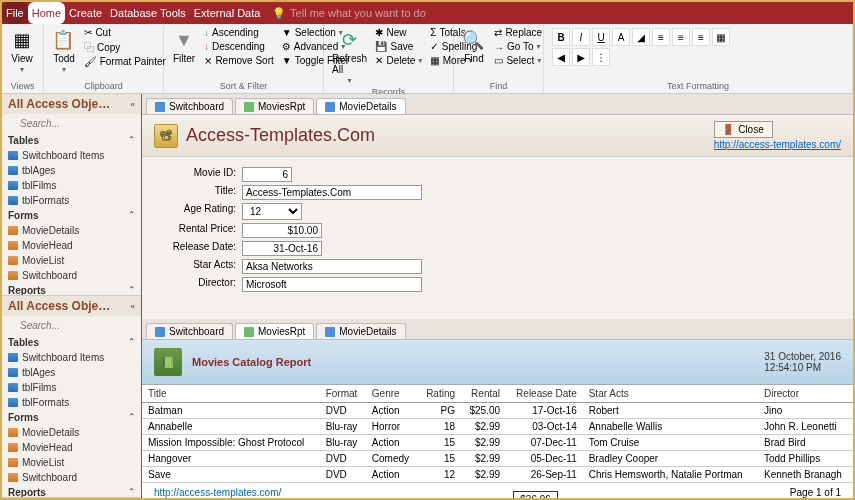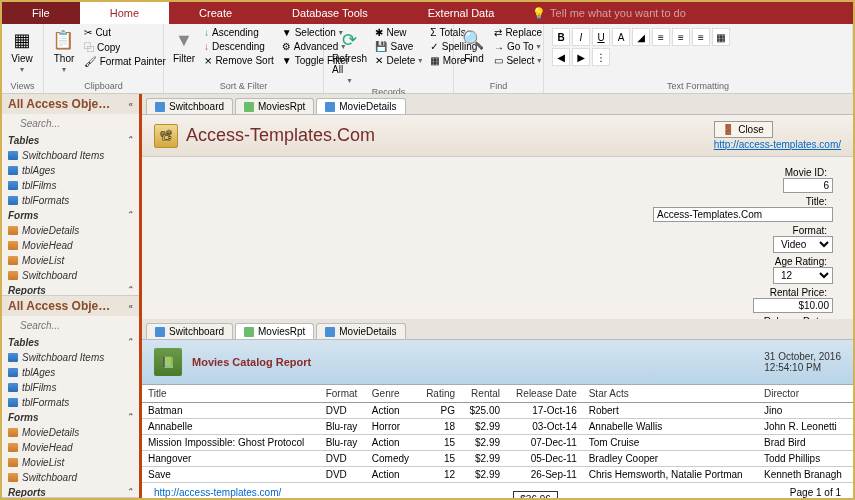--- a/index.html
+++ b/index.html
@@ -1,59 +1,59 @@
 <!DOCTYPE html>
 <html><head>
 <meta charset="utf-8">
 <style>
 * { margin: 0; padding: 0; box-sizing: border-box; font-family: 'Segoe UI', Tahoma, sans-serif; }
 body { background: #d4b254; font-size: 11px; width: 855px; height: 500px; overflow: hidden; }
 .app { background: #fff; width: 851px; height: 496px; margin: 2px; display: flex; flex-direction: column; }
 .menubar { background: #a0262a; height: 22px; display: flex; align-items: center; color: #fff; font-size: 11px; }
-.menubar .mtab { padding: 0 30px; height: 22px; line-height: 22px; cursor: pointer; }
+.menubar .mtab { padding: 0 4px; height: 22px; line-height: 22px; cursor: pointer; border-radius: 6px; }
 .menubar .mtab.file { background: #7d1e22; }
 .menubar .mtab.active { background: #fff; color: #a0262a; }
 .menubar .tell { color: #d4a0a2; padding-left: 8px; display: flex; align-items: center; gap: 4px; }
 .ribbon { background: #f3f3f3; height: 70px; border-bottom: 1px solid #ccc; display: flex; }
 .rgroup { border-right: 1px solid #ddd; padding: 2px 6px; display: flex; flex-direction: column; justify-content: space-between; }
 .rgroup .glabel { text-align: center; font-size: 9px; color: #666; }
 .rgroup .gbody { display: flex; gap: 4px; align-items: flex-start; flex: 1; }
 .rbtn-lg { display: flex; flex-direction: column; align-items: center; gap: 1px; font-size: 10px; cursor: pointer; padding: 2px; }
 .rbtn-lg .ico { width: 24px; height: 24px; display: flex; align-items: center; justify-content: center; font-size: 18px; }
 .rbtn-sm { display: flex; align-items: center; gap: 3px; font-size: 10px; cursor: pointer; padding: 1px 2px; white-space: nowrap; }
 .rcol { display: flex; flex-direction: column; gap: 1px; }
 .fontbox { width: 200px; padding: 2px; }
 .fontbox .row { display: flex; gap: 2px; margin-bottom: 2px; }
 .fontbox .fbtn { width: 18px; height: 18px; border: 1px solid #ddd; display: flex; align-items: center; justify-content: center; font-size: 10px; cursor: pointer; background: #fff; }
 .main { flex: 1; display: flex; overflow: hidden; }
-.navcol { width: 140px; display: flex; flex-direction: column; border-right: 3px solid #c2410c; }
+.navcol { width: 140px; display: flex; flex-direction: column; border-right: 1px solid #c2410c; }
 .navpane { flex: 1; background: #f4f0eb; overflow: hidden; display: flex; flex-direction: column; border-bottom: 1px solid #ccc; }
 .navhead { background: #eae4db; padding: 3px 6px; font-size: 12px; font-weight: bold; color: #8b4a2a; display: flex; justify-content: space-between; align-items: center; }
 .navsearch { padding: 2px 16px; }
 .navsearch input { width: 100%; font-size: 10px; font-style: italic; border: none; background: transparent; padding: 2px; }
-.navgroup { font-size: 10px; font-style: italic; }
+.navgroup { font-size: 10px; }
 .navgroup-h { font-weight: bold; padding: 2px 6px; color: #333; display: flex; justify-content: space-between; }
 .navitem { padding: 2px 6px 2px 20px; cursor: pointer; color: #333; position: relative; }
 .navitem::before { content: ''; position: absolute; left: 6px; top: 3px; width: 10px; height: 9px; background: linear-gradient(#4a90d9, #2c6eb5); border-radius: 1px; }
 .navitem.form::before { background: linear-gradient(#e89a4a, #c87a2a); }
 .content { flex: 1; display: flex; flex-direction: column; background: #e8e4dd; }
 .tabstrip { height: 20px; display: flex; align-items: flex-end; padding-left: 4px; background: #e8e4dd; gap: 2px; }
 .dtab { background: #f4f0eb; border: 1px solid #bbb; border-bottom: none; padding: 2px 8px; font-size: 10px; display: flex; align-items: center; gap: 4px; cursor: pointer; border-radius: 3px 3px 0 0; }
 .dtab.active { background: #fff; }
 .dtab .tico { width: 10px; height: 10px; background: #4a90d9; border-radius: 1px; }
 .dtab.rpt .tico { background: #6abd6a; }
 .docarea { flex: 1; background: #f4f0eb; border-top: 1px solid #bbb; overflow: auto; }
 .formhdr { background: linear-gradient(#f4f0eb, #e8e0d4); padding: 6px 12px; display: flex; align-items: center; justify-content: space-between; border-bottom: 1px solid #ccc; }
 .formhdr .logo { display: flex; align-items: center; gap: 8px; }
 .formhdr .logobox { width: 24px; height: 24px; background: linear-gradient(#f0d890, #d4a840); border: 1px solid #b89030; border-radius: 2px; display:flex; align-items:center; justify-content:center; }
 .formhdr h1 { font-size: 18px; color: #7a2a2a; font-weight: normal; }
 .formhdr .hlink { color: #0066cc; text-decoration: underline; font-size: 10px; }
 .formhdr .closebtn { border: 1px solid #999; padding: 2px 8px; font-size: 10px; background: #f8f4ec; cursor: pointer; display: flex; align-items: center; gap: 3px; }
 .formbody { padding: 10px 20px; }
-.frow { display: flex; align-items: flex-end; margin-bottom: 3px; flex-direction: column; }
+.frow { display: flex; align-items: flex-start; margin-bottom: 3px; }
 .frow label { width: 80px; text-align: right; padding-right: 6px; font-size: 10px; }
 .frow input, .frow select { border: 1px solid #999; font-size: 10px; padding: 1px 3px; background: #fff; }
 .frow .w50 { width: 50px; text-align: right; }
 .frow .w180 { width: 180px; }
 .frow .w60 { width: 60px; }
 .frow .w80 { width: 80px; text-align: right; }
 .rpthdr { background: linear-gradient(#d4e4f0, #b8d4e8); padding: 8px 12px; display: flex; align-items: center; gap: 10px; border-bottom: 1px solid #aaa; }
 .rpthdr .rlogo { width: 28px; height: 28px; background: linear-gradient(#6a9a4a, #4a7a2a); border-radius: 2px; display:flex;align-items:center;justify-content:center; }
 .rpthdr h2 { font-size: 11px; color: #8b2a2a; font-weight: bold; flex: 1; }
 .rpthdr .rdate { font-size: 10px; color: #333; }
@@ -91,21 +91,21 @@
             <span>View</span>
             <span class="chev">▾</span>
           </div>
         </div>
       <div class="glabel">Views</div>
     </div>
     <div class="rgroup" style="width:120px">
       <div class="gbody">
         <div class="rbtn-lg">
             <div class="ico">📋</div>
-            <span>Thor</span>
+            <span>Todd</span>
             <span class="chev">▾</span>
           </div>
         <div class="rcol">
           <div class="rbtn-sm">
               <span>✂</span>
               <span>Cut</span>
             </div>
           <div class="rbtn-sm">
               <span>⿻</span>
               <span>Copy</span>
@@ -352,24 +352,20 @@
         <div class="formbody">
           <div class="frow">
               <label>Movie ID:</label>
               <input class="w50" value="6" style="">
             </div>
           <div class="frow">
               <label>Title:</label>
               <input class="w180" value="Access-Templates.Com" style="">
             </div>
           <div class="frow">
-              <label>Format:</label>
-              <select class="w60"><option>Video</option></select>
-            </div>
-          <div class="frow">
               <label>Age Rating:</label>
               <select class="w60"><option>12</option></select>
             </div>
           <div class="frow">
               <label>Rental Price:</label>
               <input class="w80" value="$10.00" style="">
             </div>
           <div class="frow">
               <label>Release Date:</label>
               <input class="w80" value="31-Oct-16" style="">

